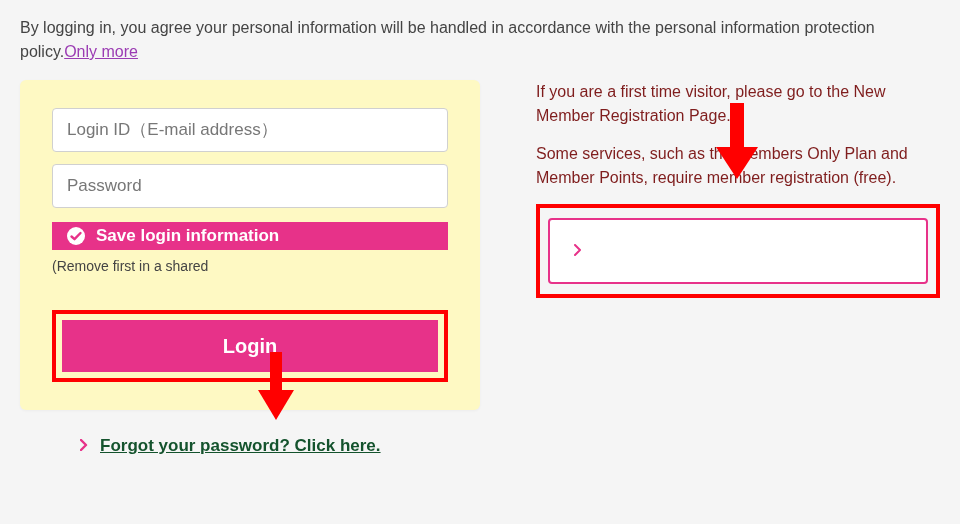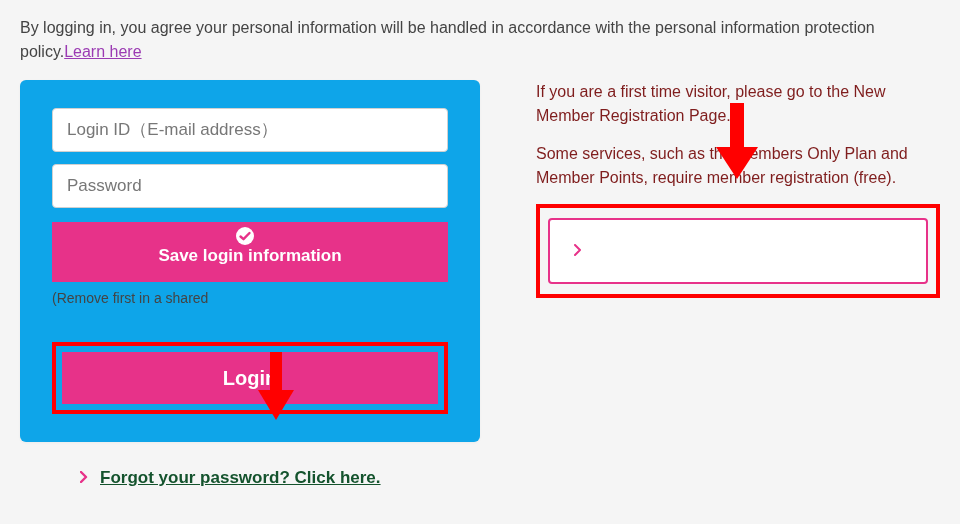--- a/index.html
+++ b/index.html
@@ -24,51 +24,50 @@
       color: #9b3bb3;
       text-decoration: underline;
     }
     .columns {
       display: flex;
       gap: 56px;
       align-items: flex-start;
     }
     .login-card {
       width: 460px;
-      background: #0ea5e9;
+      background: #fef9c3;
       border-radius: 6px;
       padding: 28px 32px 28px 32px;
       box-shadow: 0 1px 3px rgba(0,0,0,0.04);
       position: relative;
     }
     .input {
       width: 100%;
       height: 44px;
       border: 1px solid #d0d0d0;
       border-radius: 4px;
       padding: 0 14px;
       font-size: 17px;
       color: #555;
       margin-bottom: 12px;
       background: #fff;
     }
     .input::placeholder { color: #777; }
     .save-bar {
       width: 100%;
-      height: 60px;
+      height: 28px;
       background: #e73289;
       color: #fff;
       display: flex;
       align-items: center;
-      padding: 4px 14px;
+      padding: 12px 14px;
       font-size: 17px;
       font-weight: bold;
       cursor: pointer;
       margin-top: 2px;
-      flex-direction: column;
     }
     .save-bar .check-icon {
       margin-right: 10px;
       display: inline-flex;
     }
     .hint {
       font-size: 14px;
       color: #444;
       margin-top: 8px;
     }
@@ -153,21 +152,21 @@
       font-size: 17px;
       font-weight: bold;
       text-decoration: underline;
     }
   </style>
 </head>
 <body>
 
 <div class="page">
   <p class="consent-text">
-    <span>By logging in, you agree your personal information will be handled in accordance with the personal information protection policy.</span><a href="#">Learn here</a>
+    <span>By logging in, you agree your personal information will be handled in accordance with the personal information protection policy.</span><a href="#">Only more</a>
   </p>
 
   <div class="columns">
     <div class="login-card">
       <input class="input" type="text" placeholder="Login ID（E-mail address）" style="">
       <input class="input" type="password" placeholder="Password" style="">
 
       <div class="save-bar">
         <span class="check-icon">
           <svg width="20" height="20" viewBox="0 0 20 20">

